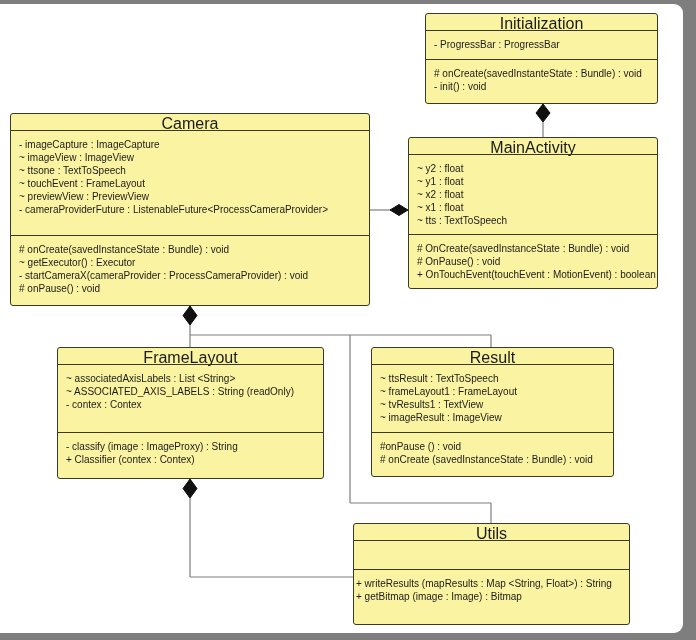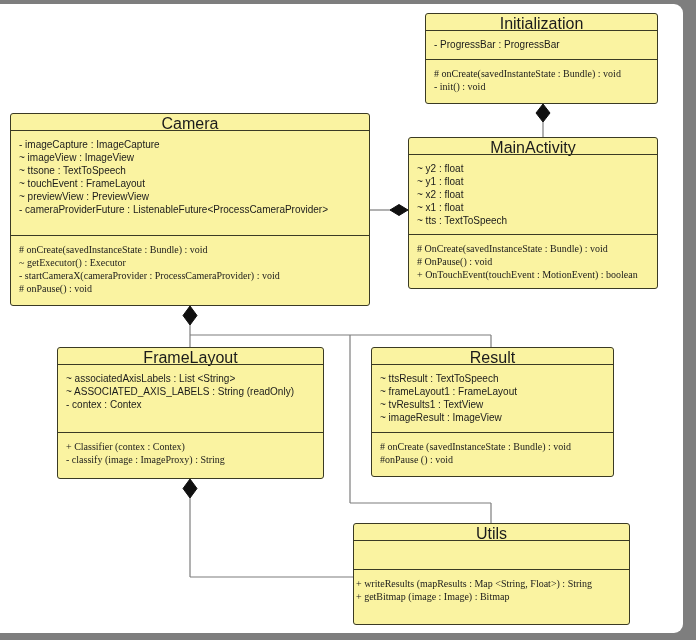--- a/index.html
+++ b/index.html
@@ -25,21 +25,21 @@
     box-sizing:border-box;flex:0 0 auto;
     text-align:center;font-size:16px;line-height:12px;
     padding-top:4px;
   }
   .uml-section{
     box-sizing:border-box;flex:0 0 auto;
     border-top:1px solid #3a3a24;
     padding:7px 8px 2px 8px;
     font-size:10px;line-height:13px;
   }
-  .uml-section.grow{flex:1 1 auto;font-family:Liberation Serif, serif;}
+  .uml-section.grow{flex:1 1 auto;}
   .member{white-space:nowrap;}
   .center .member{text-align:left;}
   svg.wires{position:absolute;left:0;top:0;z-index:1;pointer-events:none;}
   svg.wires line{stroke:#7d7d7d;stroke-width:1.2;}
   svg.wires polygon{fill:#101010;stroke:#101010;}
 </style>
 </head>
 <body>
 
 <div class="canvas"></div>
@@ -111,36 +111,36 @@
 </div>
 
 <div class="uml-class" style="left:57px;top:347px;width:267px;height:132px">
   <div class="uml-title">FrameLayout</div>
   <div class="uml-section" style="height:68px">
       <div class="member">~  associatedAxisLabels : List &lt;String&gt;</div>
       <div class="member">~  ASSOCIATED_AXIS_LABELS : String (readOnly)</div>
       <div class="member">- contex : Contex</div>
     </div>
   <div class="uml-section grow">
+      <div class="member">- classify (image : ImageProxy) : String</div>
       <div class="member">+ Classifier (contex : Contex)</div>
-      <div class="member">- classify (image : ImageProxy) : String</div>
     </div>
 </div>
 
 <div class="uml-class" style="left:371px;top:347px;width:243px;height:130px">
   <div class="uml-title">Result</div>
   <div class="uml-section" style="height:68px">
       <div class="member">~ ttsResult : TextToSpeech</div>
       <div class="member">~ frameLayout1 : FrameLayout</div>
       <div class="member">~ tvResults1 : TextView</div>
       <div class="member">~ imageResult : ImageView</div>
     </div>
   <div class="uml-section grow">
+      <div class="member">#onPause () : void</div>
       <div class="member"># onCreate (savedInstanceState : Bundle) : void</div>
-      <div class="member">#onPause () : void</div>
     </div>
 </div>
 
 <div class="uml-class" style="left:353px;top:523px;width:277px;height:102px">
   <div class="uml-title">Utils</div>
   <div class="uml-section" style="height:29px"></div>
   <div class="uml-section grow center" style="padding-left:2px;padding-right:2px">
       <div class="member">+ writeResults (mapResults : Map &lt;String, Float&gt;) :  String</div>
       <div class="member">+ getBitmap (image : Image) : Bitmap</div>
     </div>

